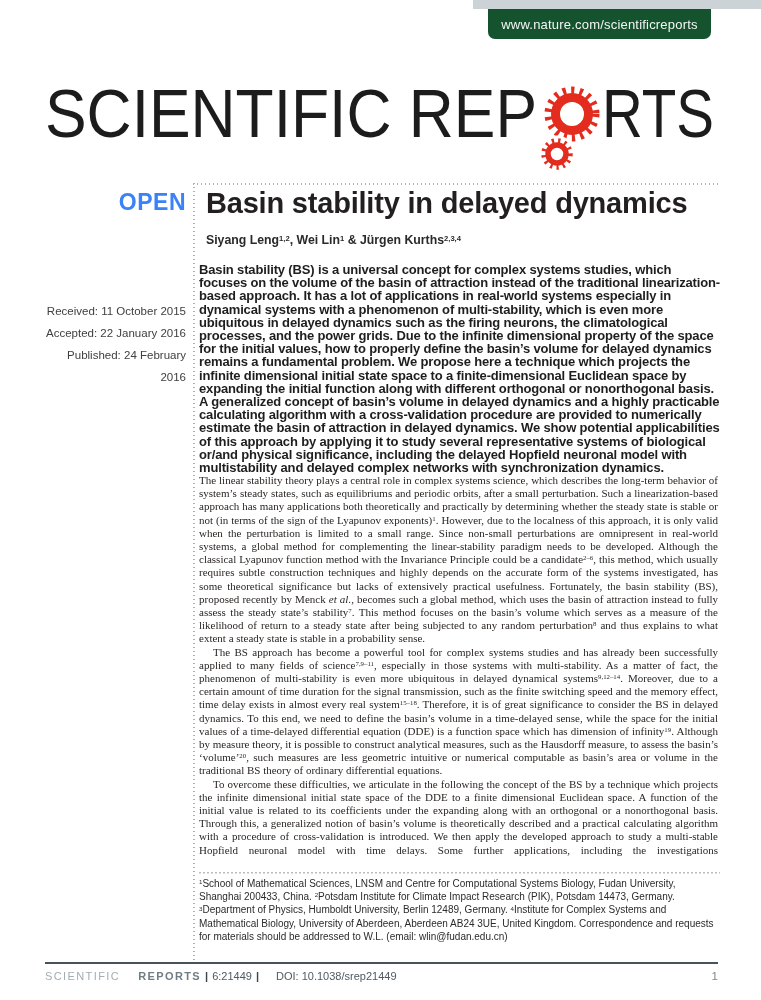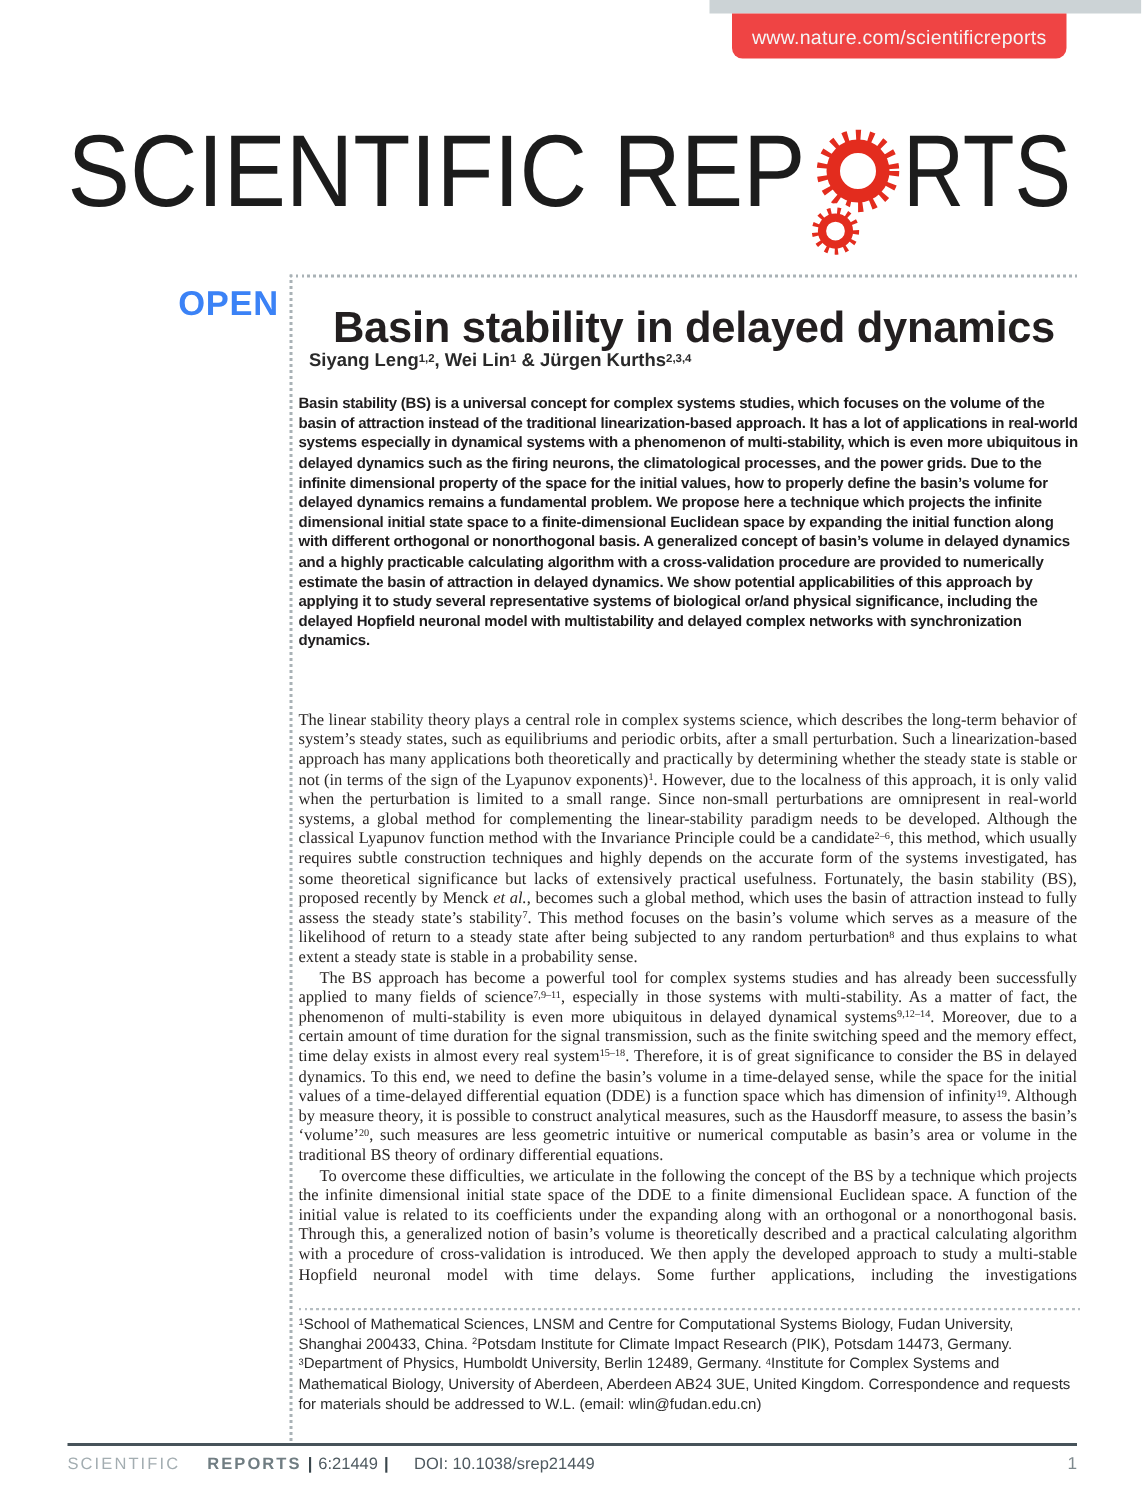--- a/index.html
+++ b/index.html
@@ -6,21 +6,21 @@
   .page{
     position:relative;width:761px;height:1000px;background:#ffffff;
     font-family:"Liberation Sans",sans-serif;overflow:hidden;color:#231f20;
   }
   sup{font-size:62%;line-height:0;position:relative;top:-0.45em;vertical-align:baseline;}
   em{font-style:italic;}
 
   
   .masthead-strip{position:absolute;left:473px;top:0;right:0;height:9px;background:#ccd3d6;}
   .masthead-tab{
-    position:absolute;left:488px;top:9px;width:223px;height:30px;background:#ef4444;
+    position:absolute;left:488px;top:9px;width:223px;height:30px;background:#14532d;
     border-radius:0 0 7px 7px;display:flex;align-items:center;justify-content:center;
   }
   .masthead-tab span{color:#f4f6f6;font-size:13px;letter-spacing:0.2px;}
 
   
   .logo-svg{position:absolute;left:45px;top:80px;}
   .logo-svg text{
     font-family:"Liberation Sans",sans-serif;font-weight:100;fill:#1c1c1c;
   }
 
@@ -39,32 +39,32 @@
     position:absolute;left:45px;top:189px;width:141px;text-align:right;
     font-size:23px;font-weight:700;color:#3b82f6;letter-spacing:0.5px;
   }
   .dates{
     position:absolute;left:45px;top:300px;width:141px;text-align:right;
     font-size:11.5px;line-height:22px;color:#3f4041;
   }
 
   
   .title{
-    position:absolute;left:206px;top:187px;width:515px;margin:16px;
+    position:absolute;left:206px;top:187px;width:515px;margin:0;
     font-size:29px;line-height:33px;font-weight:700;color:#231f20;letter-spacing:-0.2px;
   }
   .authors{
     position:absolute;left:206px;top:233px;width:512px;
     font-size:12.3px;font-weight:700;color:#2a2a2a;
   }
 
   
   .abstract{
     position:absolute;left:199px;top:263px;width:521px;
-    font-size:10px;line-height:13.2px;font-weight:700;color:#1f1d1e;
+    font-size:13px;line-height:13.2px;font-weight:700;color:#1f1d1e;
     letter-spacing:-0.15px;text-align:left;
   }
 
   
   .bodytext{
     position:absolute;left:199px;top:474px;width:519px;
     font-family:"Liberation Serif",serif;font-size:11px;line-height:13.2px;color:#2a2624;
   }
   .bodytext p{margin:0;text-align:justify;}
   .bodytext p.indent{text-indent:14px;}
@@ -110,20 +110,25 @@
       <circle cx="512" cy="74" r="13" fill="none" stroke="#e32c1e" stroke-width="5.5" stroke-dasharray="2.2 4"></circle>
       <circle cx="512" cy="74" r="9" fill="none" stroke="#e32c1e" stroke-width="5.5"></circle>
     </g>
     <text x="557" y="57" font-size="68" textLength="112" lengthAdjust="spacingAndGlyphs">RTS</text>
   </svg>
 
   <div class="rule-top"></div>
   <div class="rule-left"></div>
 
   <div class="open-badge">OPEN</div>
+  <div class="dates">
+    <div>Received: 11 October 2015</div>
+    <div>Accepted: 22 January 2016</div>
+    <div>Published: 24 February 2016</div>
+  </div>
 
   <h1 class="title">Basin stability in delayed dynamics</h1>
   <div class="authors">Siyang Leng<sup>1,2</sup>, Wei Lin<sup>1</sup> &amp; Jürgen Kurths<sup>2,3,4</sup></div>
 
   <div class="abstract">Basin stability (BS) is a universal concept for complex systems studies, which focuses on the volume of the basin of attraction instead of the traditional linearization-based approach. It has a lot of applications in real-world systems especially in dynamical systems with a phenomenon of multi-stability, which is even more ubiquitous in delayed dynamics such as the firing neurons, the climatological processes, and the power grids. Due to the infinite dimensional property of the space for the initial values, how to properly define the basin’s volume for delayed dynamics remains a fundamental problem. We propose here a technique which projects the infinite dimensional initial state space to a finite-dimensional Euclidean space by expanding the initial function along with different orthogonal or nonorthogonal basis. A generalized concept of basin’s volume in delayed dynamics and a highly practicable calculating algorithm with a cross-validation procedure are provided to numerically estimate the basin of attraction in delayed dynamics. We show potential applicabilities of this approach by applying it to study several representative systems of biological or/and physical significance, including the delayed Hopfield neuronal model with multistability and delayed complex networks with synchronization dynamics.</div>
 
   <div class="bodytext">
     <p>The linear stability theory plays a central role in complex systems science, which describes the long-term behavior of system’s steady states, such as equilibriums and periodic orbits, after a small perturbation. Such a linearization-based approach has many applications both theoretically and practically by determining whether the steady state is stable or not (in terms of the sign of the Lyapunov exponents)<sup>1</sup>. However, due to the localness of this approach, it is only valid when the perturbation is limited to a small range. Since non-small perturbations are omnipresent in real-world systems, a global method for complementing the linear-stability paradigm needs to be developed. Although the classical Lyapunov function method with the Invariance Principle could be a candidate<sup>2–6</sup>, this method, which usually requires subtle construction techniques and highly depends on the accurate form of the systems investigated, has some theoretical significance but lacks of extensively practical usefulness. Fortunately, the basin stability (BS), proposed recently by Menck <em>et al.</em>, becomes such a global method, which uses the basin of attraction instead to fully assess the steady state’s stability<sup>7</sup>. This method focuses on the basin’s volume which serves as a measure of the likelihood of return to a steady state after being subjected to any random perturbation<sup>8</sup> and thus explains to what extent a steady state is stable in a probability sense.</p>
     <p class="indent">The BS approach has become a powerful tool for complex systems studies and has already been successfully applied to many fields of science<sup>7,9–11</sup>, especially in those systems with multi-stability. As a matter of fact, the phenomenon of multi-stability is even more ubiquitous in delayed dynamical systems<sup>9,12–14</sup>. Moreover, due to a certain amount of time duration for the signal transmission, such as the finite switching speed and the memory effect, time delay exists in almost every real system<sup>15–18</sup>. Therefore, it is of great significance to consider the BS in delayed dynamics. To this end, we need to define the basin’s volume in a time-delayed sense, while the space for the initial values of a time-delayed differential equation (DDE) is a function space which has dimension of infinity<sup>19</sup>. Although by measure theory, it is possible to construct analytical measures, such as the Hausdorff measure, to assess the basin’s ‘volume’<sup>20</sup>, such measures are less geometric intuitive or numerical computable as basin’s area or volume in the traditional BS theory of ordinary differential equations.</p>
     <p class="indent runover">To overcome these difficulties, we articulate in the following the concept of the BS by a technique which projects the infinite dimensional initial state space of the DDE to a finite dimensional Euclidean space. A function of the initial value is related to its coefficients under the expanding along with an orthogonal or a nonorthogonal basis. Through this, a generalized notion of basin’s volume is theoretically described and a practical calculating algorithm with a procedure of cross-validation is introduced. We then apply the developed approach to study a multi-stable Hopfield neuronal model with time delays. Some further applications, including the investigations</p>

